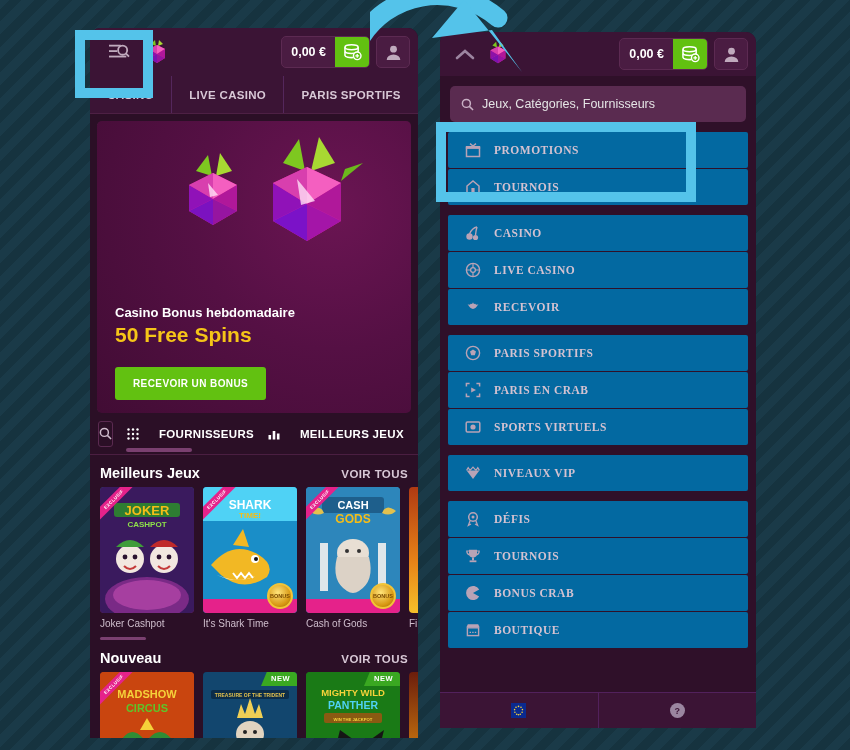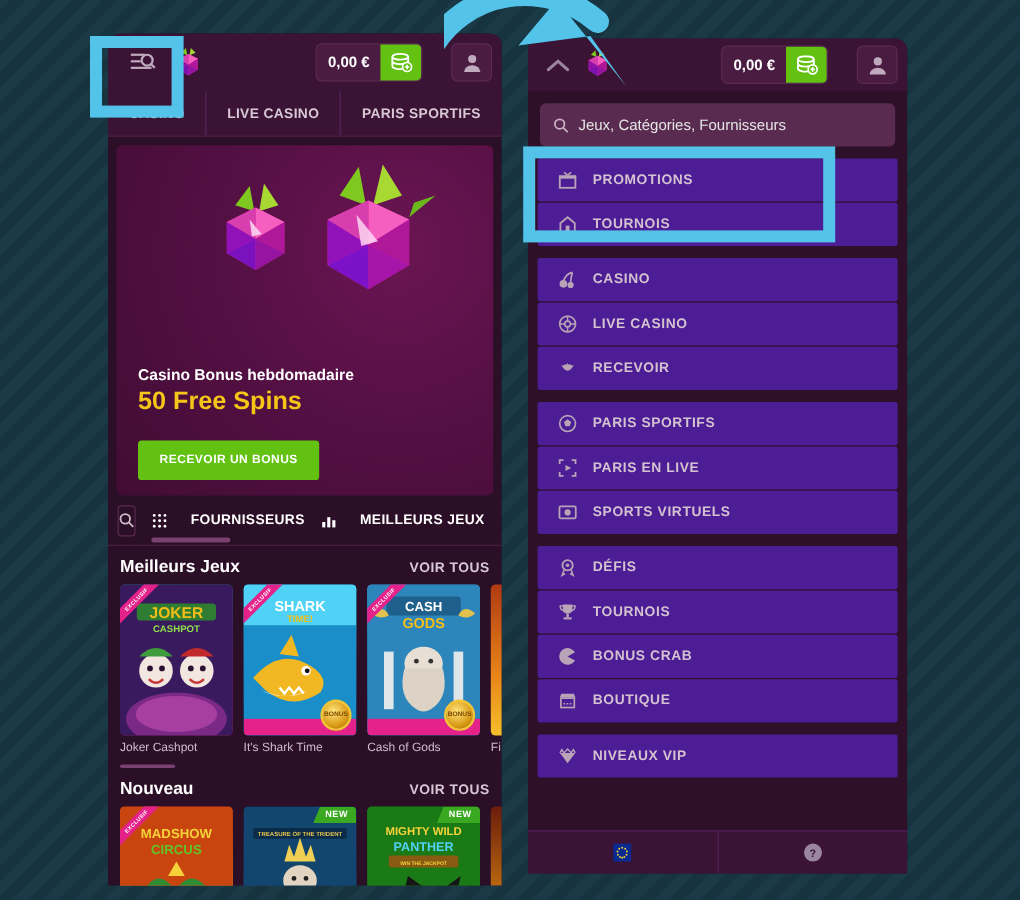--- a/index.html
+++ b/index.html
@@ -34,21 +34,21 @@
     display: flex; align-items: center;
     padding: 0 8px;
   }
   .hdr-menu-btn {
     width: 42px; height: 38px;
     display: flex; align-items: center; justify-content: center;
   }
   .logo-berry { width: 30px; height: 30px; margin-left: 2px; position: relative; }
   .hdr-right {
     margin-left: auto;
-    display: flex; align-items: center; gap: 24px; justify-content: flex-end;
+    display: flex; align-items: center; gap: 6px; justify-content: flex-end;
   }
   .balance-box {
     display: flex; align-items: center;
     background: #4a1c42;
     border: 1px solid #5c2a52;
     border-radius: 5px;
     overflow: hidden;
     height: 32px;
   }
   .balance-amt {
@@ -192,26 +192,27 @@
     border-radius: 5px;
     display: flex; align-items: center; gap: 8px;
     padding: 0 11px;
   }
   .r-search-ph { color: #e5e5e5; font-size: 12.5px; }
 
   .menu-wrap { margin-top: 10px; }
   .menu-group { margin-bottom: 10px; }
   .menu-item {
     height: 36px;
-    background: #4c1d95;
+    background: #0369a1;
     display: flex; align-items: center;
     gap: 12px;
     padding: 0 16px;
     margin: 0 8px 1px 8px;
     border-radius: 2px;
+    font-family: Liberation Serif, serif;
   }
   .menu-item .mi-ico { width: 18px; height: 18px; display:flex;align-items:center;justify-content:center; flex:0 0 18px;}
   .mi-label { color: #d4c2d1; font-size: 11.5px; font-weight: bold; letter-spacing: .5px; }
 
   .r-bottom {
     position: absolute; left: 0; right: 0; bottom: 0;
     height: 36px;
     background: #3b1435;
     border-top: 1px solid #52215c;
     display: flex;
@@ -640,30 +641,42 @@
         </span>
         <span class="mi-label">PARIS SPORTIFS</span>
       </div>
       <div class="menu-item">
         <span class="mi-ico">
           <svg width="16" height="16" viewBox="0 0 16 16">
             <path d="M1.4 4.6 V1.4 H4.6 M11.4 1.4 H14.6 V4.6 M14.6 11.4 V14.6 H11.4 M4.6 14.6 H1.4 V11.4" fill="none" stroke="#b9a3b6" stroke-width="1.5"></path>
             <path d="M6.2 5.4 L11 8 L6.2 10.6 Z" fill="#b9a3b6"></path>
           </svg>
         </span>
-        <span class="mi-label">PARIS EN LIVE</span>
+        <span class="mi-label">PARIS EN CRAB</span>
       </div>
       <div class="menu-item">
         <span class="mi-ico">
           <svg width="16" height="16" viewBox="0 0 16 16">
             <rect x="1.2" y="3" width="13.6" height="10" rx="1.2" fill="none" stroke="#b9a3b6" stroke-width="1.5"></rect>
             <circle cx="8" cy="8" r="2.6" fill="#b9a3b6"></circle>
           </svg>
         </span>
         <span class="mi-label">SPORTS VIRTUELS</span>
+      </div>
+    </div>
+
+    <div class="menu-group">
+      <div class="menu-item">
+        <span class="mi-ico">
+          <svg width="16" height="16" viewBox="0 0 16 16">
+            <path d="M1.6 5.4 H14.4 L8 14 Z" fill="#b9a3b6"></path>
+            <path d="M1.6 5.4 L3.2 2.6 L5 5.4 M5 5.4 L8 2.2 L11 5.4 M11 5.4 L12.8 2.6 L14.4 5.4" fill="none" stroke="#b9a3b6" stroke-width="1.2"></path>
+          </svg>
+        </span>
+        <span class="mi-label">NIVEAUX VIP</span>
       </div>
     </div>
 
     <div class="menu-group">
       <div class="menu-item">
         <span class="mi-ico">
           <svg width="16" height="16" viewBox="0 0 16 16">
             <circle cx="8" cy="6" r="4.3" fill="none" stroke="#b9a3b6" stroke-width="1.5"></circle>
             <circle cx="8" cy="6" r="1.5" fill="#b9a3b6"></circle>
             <path d="M5.2 9.6 L3.4 14.4 L6 13 M10.8 9.6 L12.6 14.4 L10 13" stroke="#b9a3b6" stroke-width="1.3" fill="none"></path>
@@ -692,32 +705,20 @@
       </div>
       <div class="menu-item">
         <span class="mi-ico">
           <svg width="16" height="16" viewBox="0 0 16 16">
             <path d="M1.4 5.2 L2.8 2.2 H13.2 L14.6 5.2 Z" fill="#b9a3b6"></path>
             <rect x="2.4" y="5.8" width="11.2" height="7.8" fill="none" stroke="#b9a3b6" stroke-width="1.4"></rect>
             <path d="M4.6 10.4 H11.4" stroke="#b9a3b6" stroke-width="1.2" stroke-dasharray="1.4 1.2"></path>
           </svg>
         </span>
         <span class="mi-label">BOUTIQUE</span>
-      </div>
-    </div>
-
-    <div class="menu-group">
-      <div class="menu-item">
-        <span class="mi-ico">
-          <svg width="16" height="16" viewBox="0 0 16 16">
-            <path d="M1.6 5.4 H14.4 L8 14 Z" fill="#b9a3b6"></path>
-            <path d="M1.6 5.4 L3.2 2.6 L5 5.4 M5 5.4 L8 2.2 L11 5.4 M11 5.4 L12.8 2.6 L14.4 5.4" fill="none" stroke="#b9a3b6" stroke-width="1.2"></path>
-          </svg>
-        </span>
-        <span class="mi-label">NIVEAUX VIP</span>
       </div>
     </div>
   </div>
 
   <div class="r-bottom">
     <div class="rb-cell">
       <span class="eu-flag">
         <svg width="13" height="13" viewBox="0 0 13 13">
           <rect width="13" height="13" fill="#0a2a8f"></rect>
           <g fill="#f5d23a">

